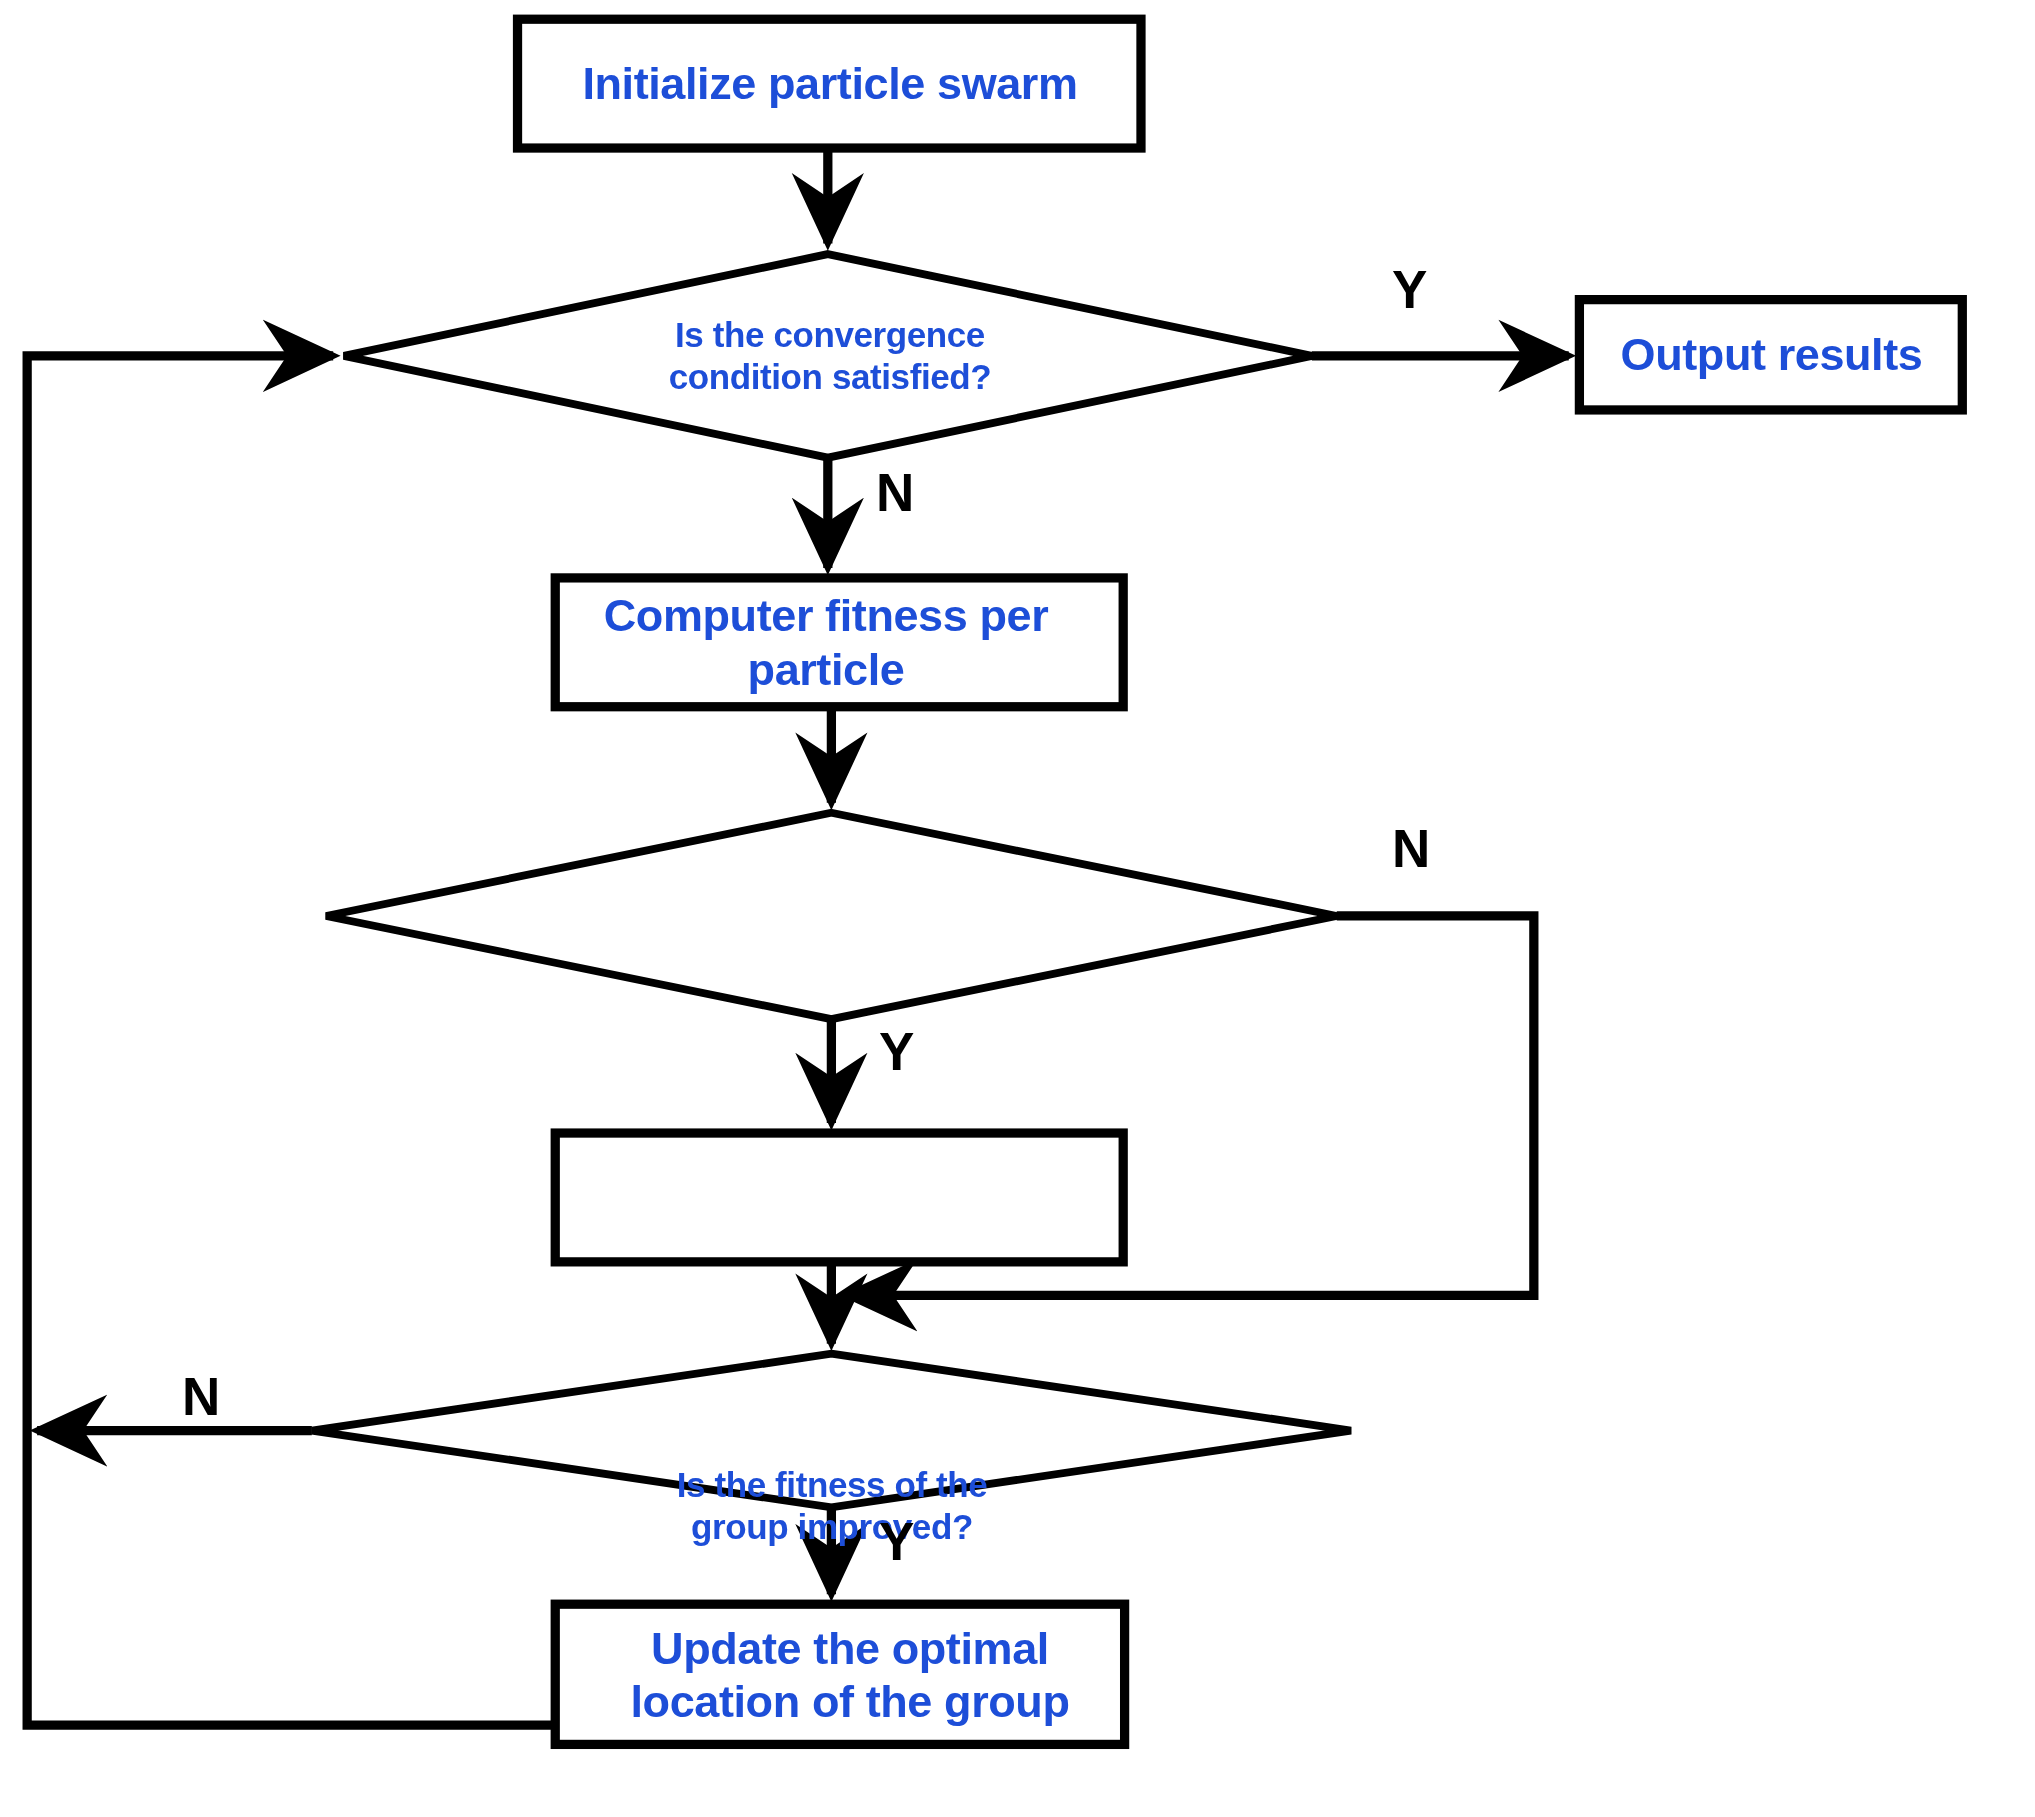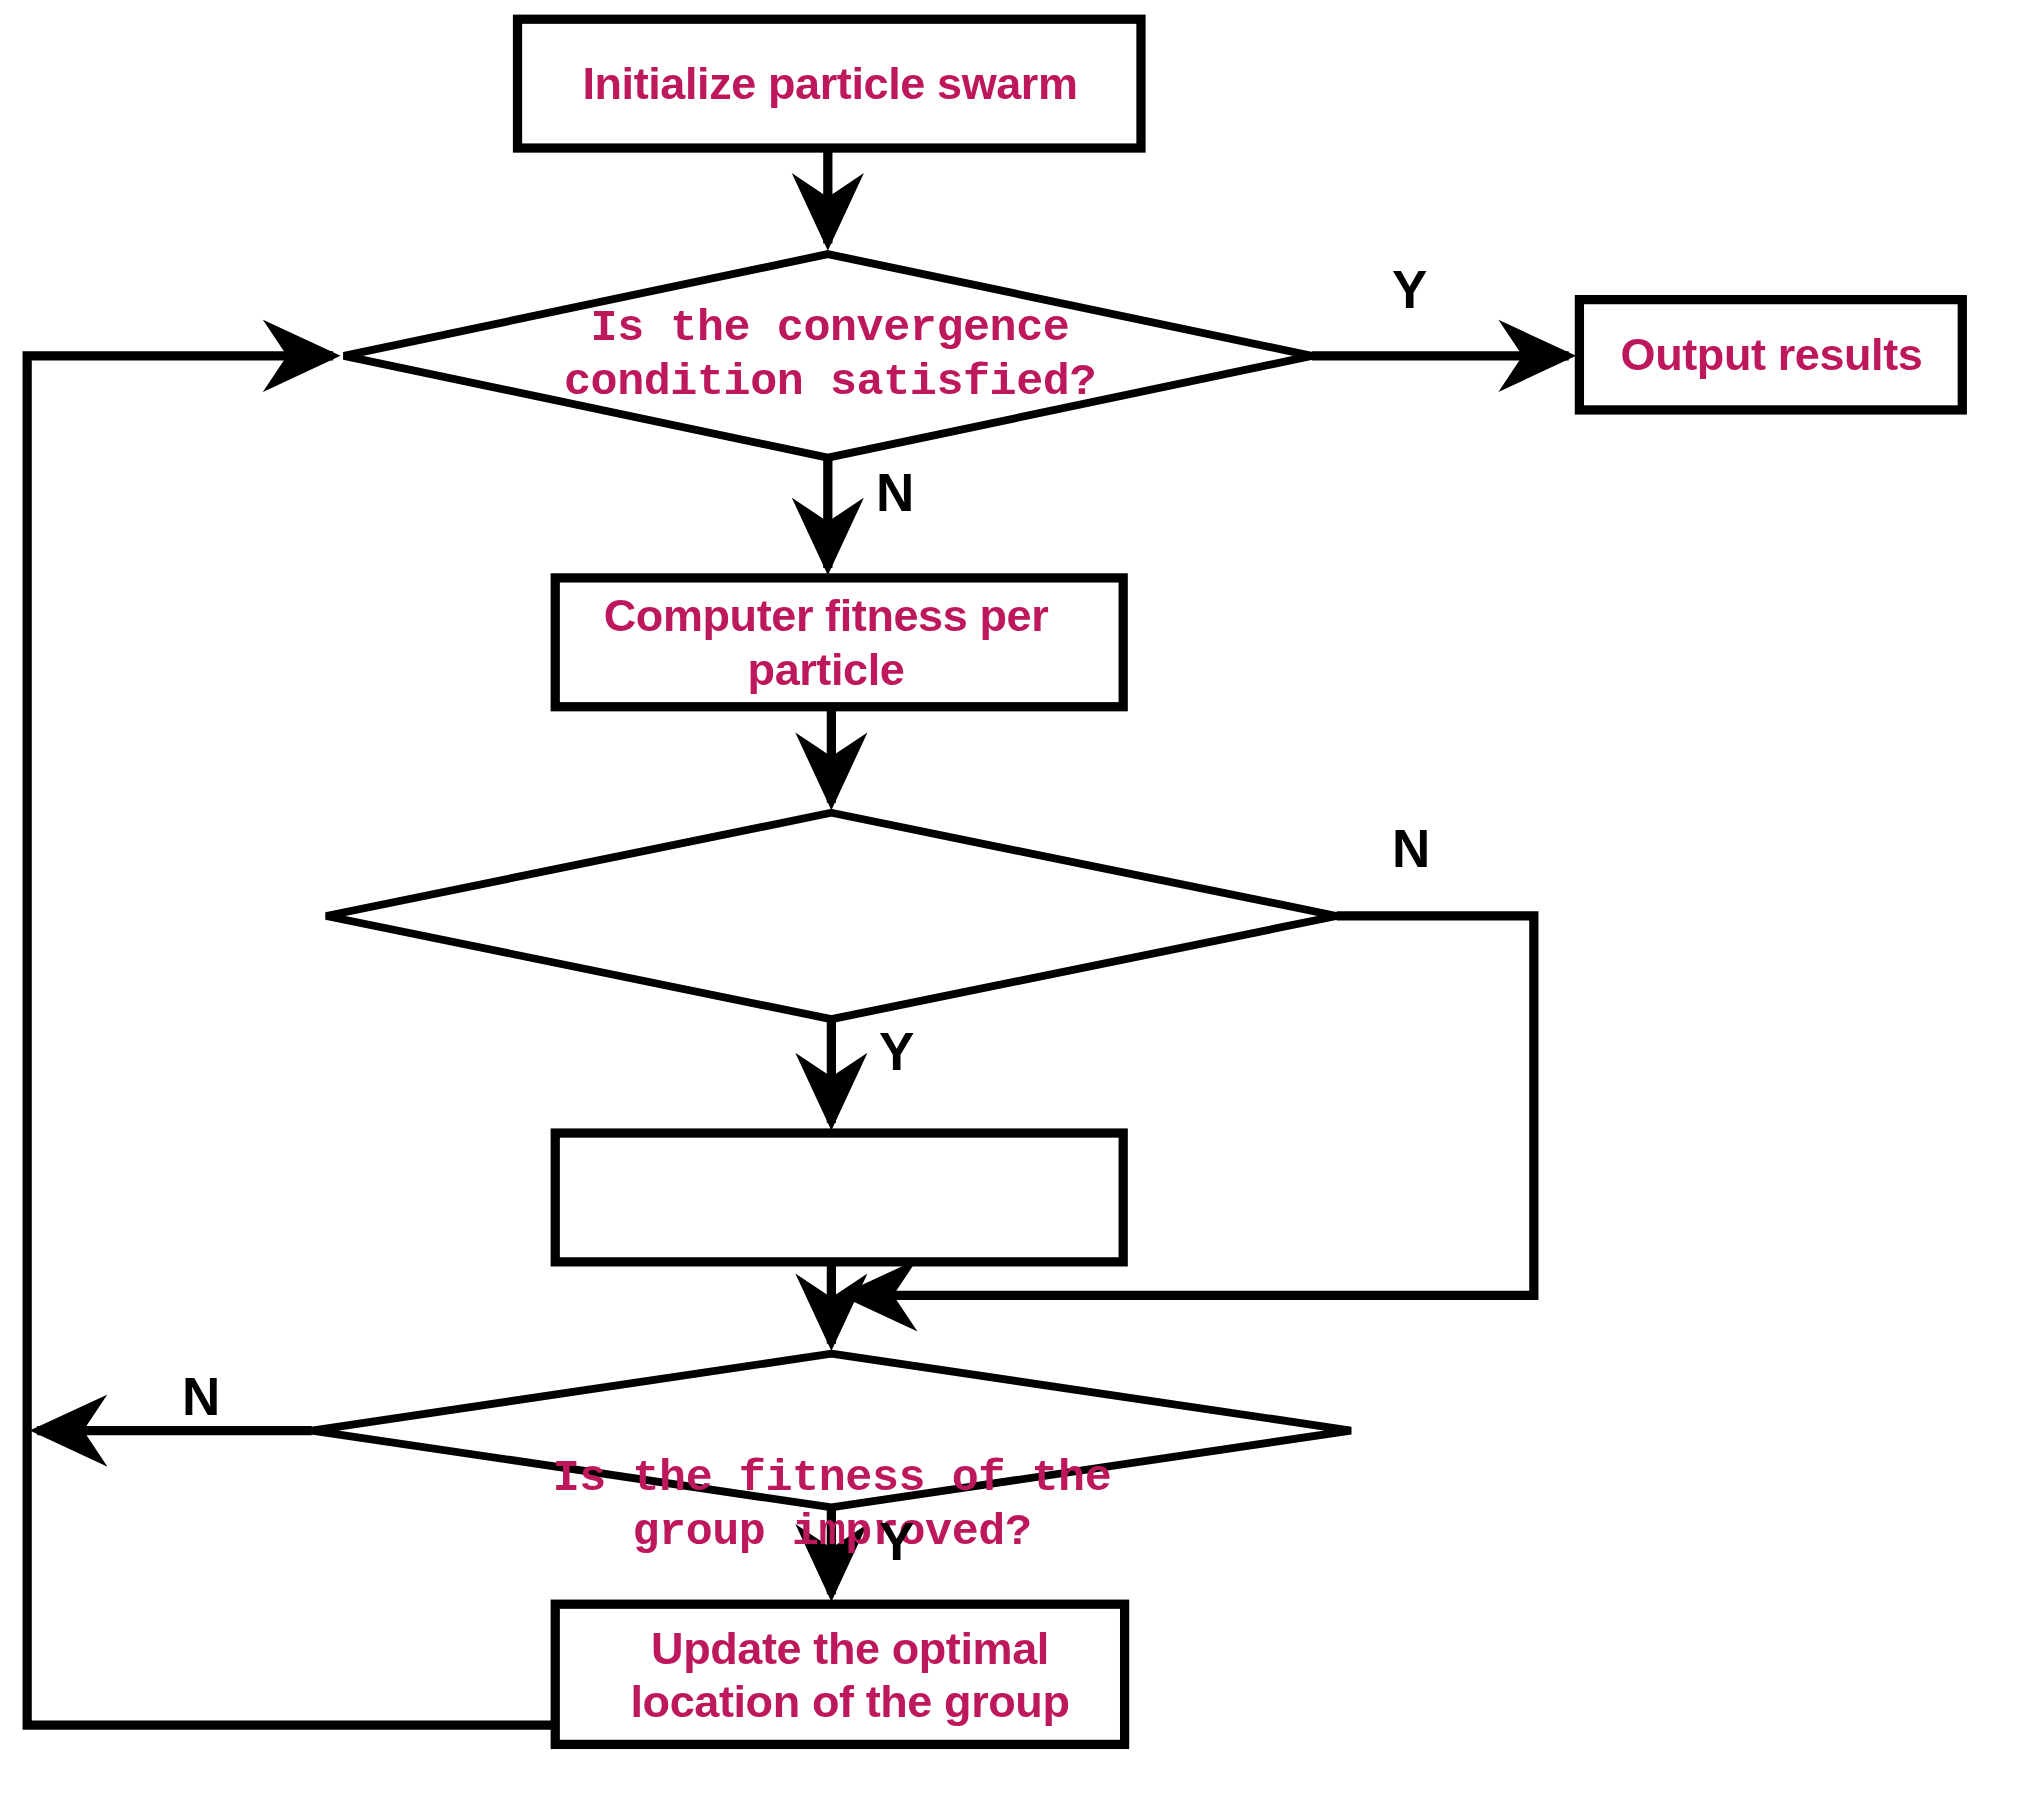--- a/index.html
+++ b/index.html
@@ -22,27 +22,27 @@
     width: 2035px;
     height: 1817px;
   }
   .node-label {
     position: absolute;
     display: flex;
     align-items: center;
     justify-content: center;
     text-align: center;
     font-weight: bold;
-    color: #be185d;
+    color: #1d4ed8;
     line-height: 1.18;
     white-space: pre-line;
     pointer-events: none;
   }
   .proc-label { font-size: 45px; letter-spacing: -0.4px; }
-  .dec-label  { font-size: 45px; letter-spacing: -0.4px; font-family: Liberation Mono, monospace; }
+  .dec-label  { font-size: 35px; letter-spacing: -0.4px; }
   .edge-label {
     position: absolute;
     font-weight: bold;
     font-size: 53px;
     color: #000000;
     line-height: 1;
   }
 </style>
 </head>
 <body>

